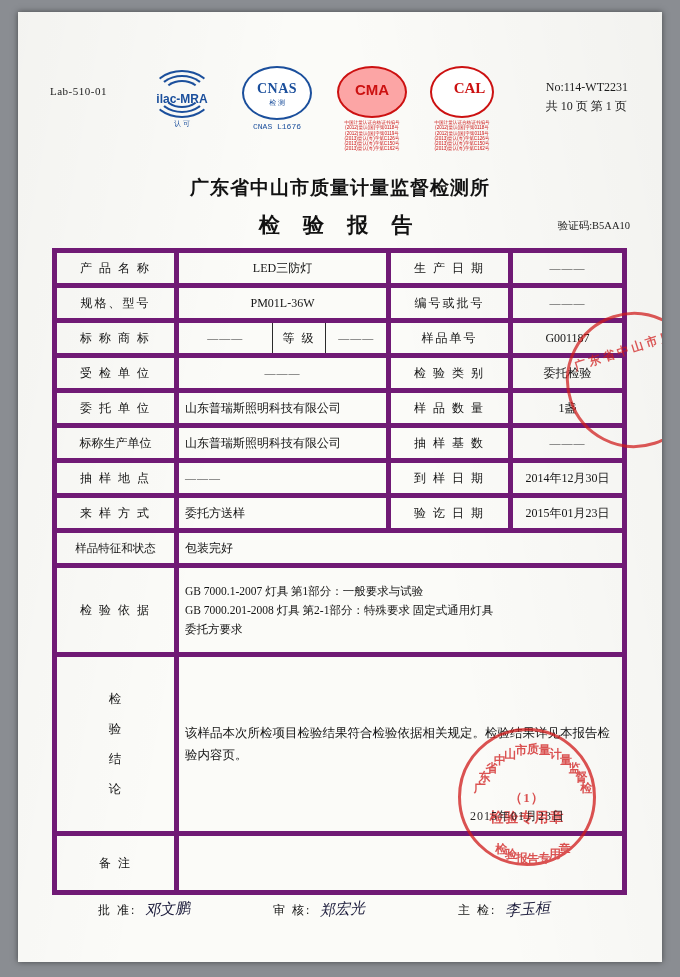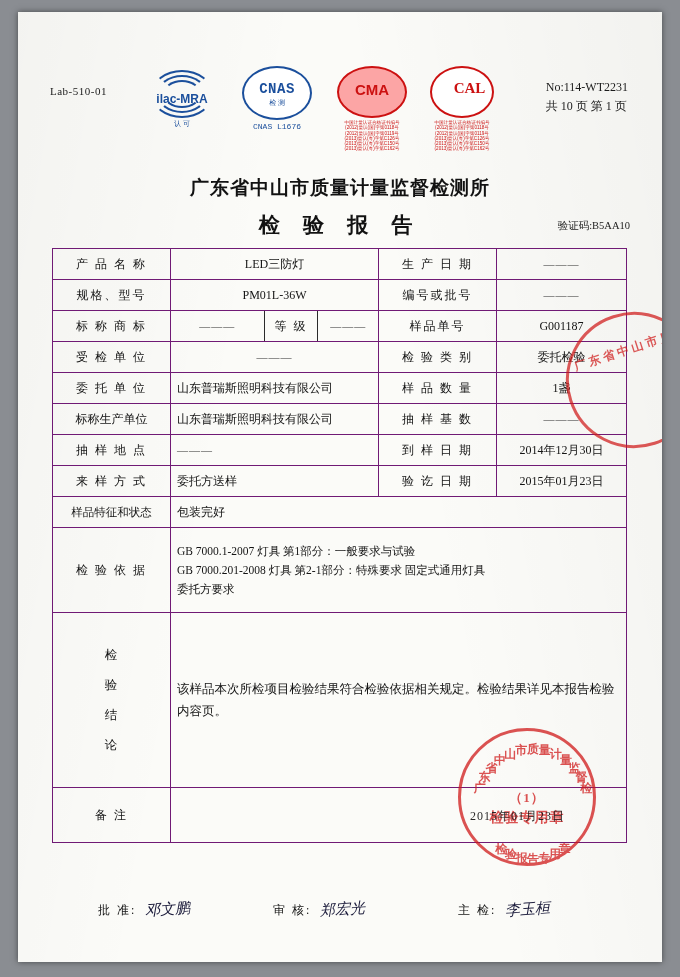--- a/index.html
+++ b/index.html
@@ -100,21 +100,21 @@
     border-radius: 50%;
     position: relative;
     background: #fff;
   }
   .cnas-circle .cn {
     position: absolute;
     left: 0; right: 0; top: 13px;
     font-size: 14px;
     font-weight: bold;
     color: #1b4f9c;
-    font-family: Liberation Mono, monospace;
+    font-family: Liberation Serif, serif;
     letter-spacing: 0.5px;
   }
   .cnas-circle .cn-sub {
     position: absolute;
     left: 0; right: 0; top: 30px;
     font-size: 7px;
     color: #1b4f9c;
     font-family: Liberation Serif, serif;
   }
   .cnas-label {
@@ -215,21 +215,21 @@
   .tbl {
     position: absolute;
     left: 34px;
     top: 236px;
     width: 575px;
     border-collapse: collapse;
     font-size: 12px;
     color: #141414;
   }
   .tbl td {
-    border: 1px solid #701a75;
+    border: 5px solid #701a75;
     height: 26px;
     padding: 2px 6px;
     vertical-align: middle;
   }
   .lbl {
     text-align: center;
     letter-spacing: 2px;
     white-space: nowrap;
   }
   .lbl-tight { letter-spacing: 0px; }

